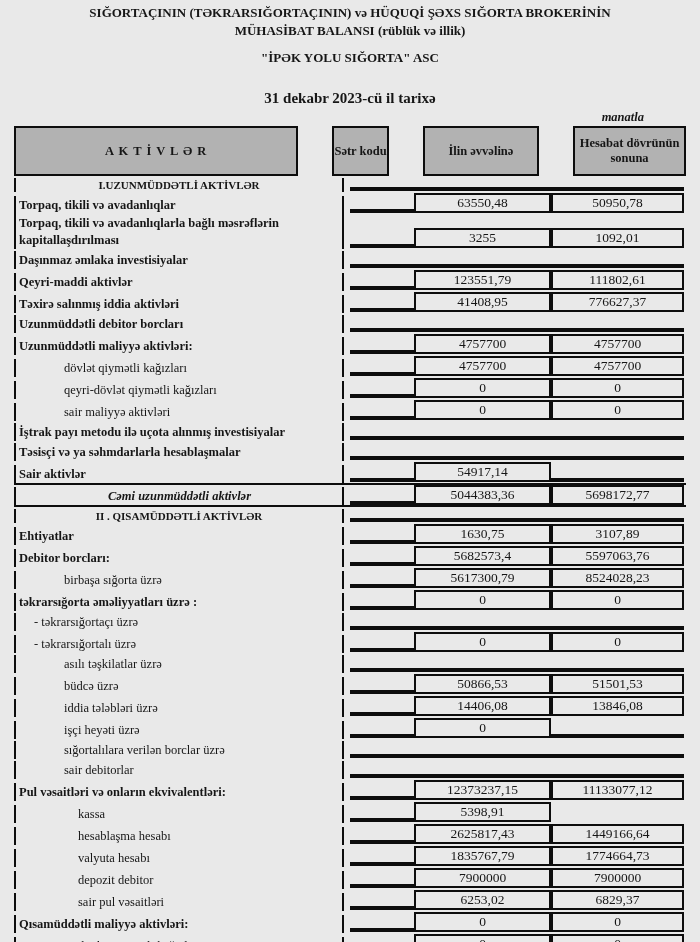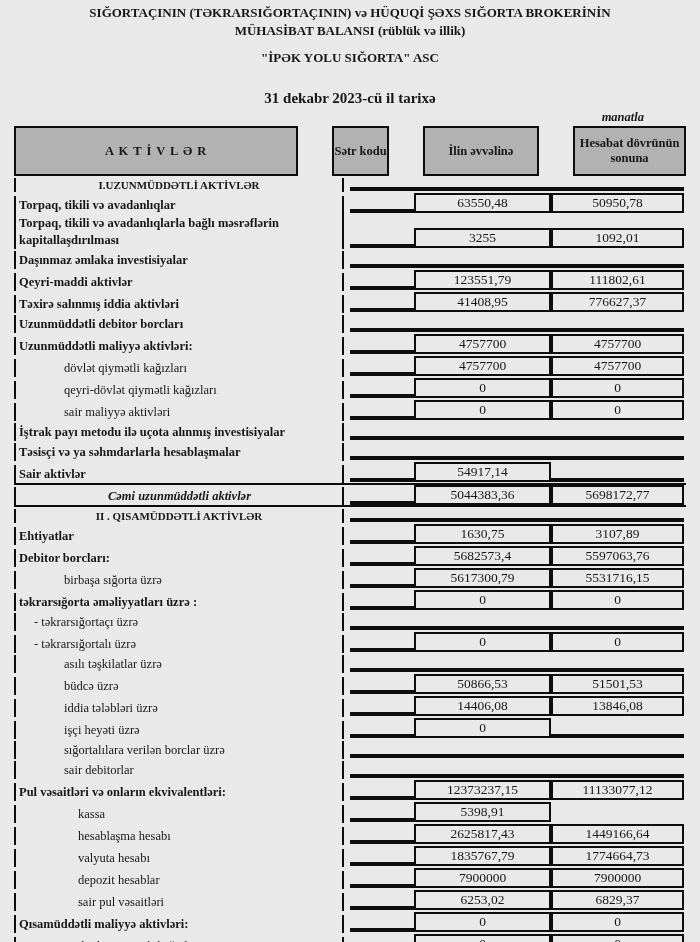--- a/index.html
+++ b/index.html
@@ -200,21 +200,21 @@
         <div class="gap"></div>
         <div class="box code"></div>
         <div class="box v1">5682573,4</div>
         <div class="box v2">5597063,76</div>
       </div>
       <div class="row sub">
         <div class="label-cell">birbaşa sığorta üzrə</div>
         <div class="gap"></div>
         <div class="box code"></div>
         <div class="box v1">5617300,79</div>
-        <div class="box v2">5531716,15</div>
+        <div class="box v2">8524028,23</div>
       </div>
       <div class="row subbold">
         <div class="label-cell">təkrarsığorta əməliyyatları üzrə :</div>
         <div class="gap"></div>
         <div class="box code"></div>
         <div class="box v1">0</div>
         <div class="box v2">0</div>
       </div>
       <div class="row dash">
         <div class="label-cell">- təkrarsığortaçı üzrə</div>
@@ -293,21 +293,21 @@
         <div class="box v2">1449166,64</div>
       </div>
       <div class="row sub2">
         <div class="label-cell">valyuta hesabı</div>
         <div class="gap"></div>
         <div class="box code"></div>
         <div class="box v1">1835767,79</div>
         <div class="box v2">1774664,73</div>
       </div>
       <div class="row sub2">
-        <div class="label-cell">depozit hesablar</div>
+        <div class="label-cell">depozit debitor</div>
         <div class="gap"></div>
         <div class="box code"></div>
         <div class="box v1">7900000</div>
         <div class="box v2">7900000</div>
       </div>
       <div class="row sub2">
         <div class="label-cell">sair pul vəsaitləri</div>
         <div class="gap"></div>
         <div class="box code"></div>
         <div class="box v1">6253,02</div>

